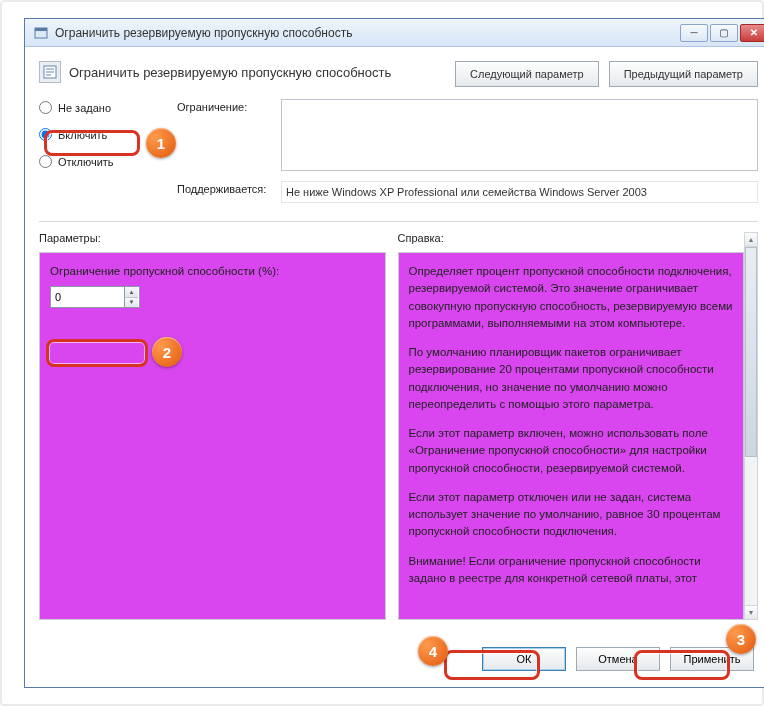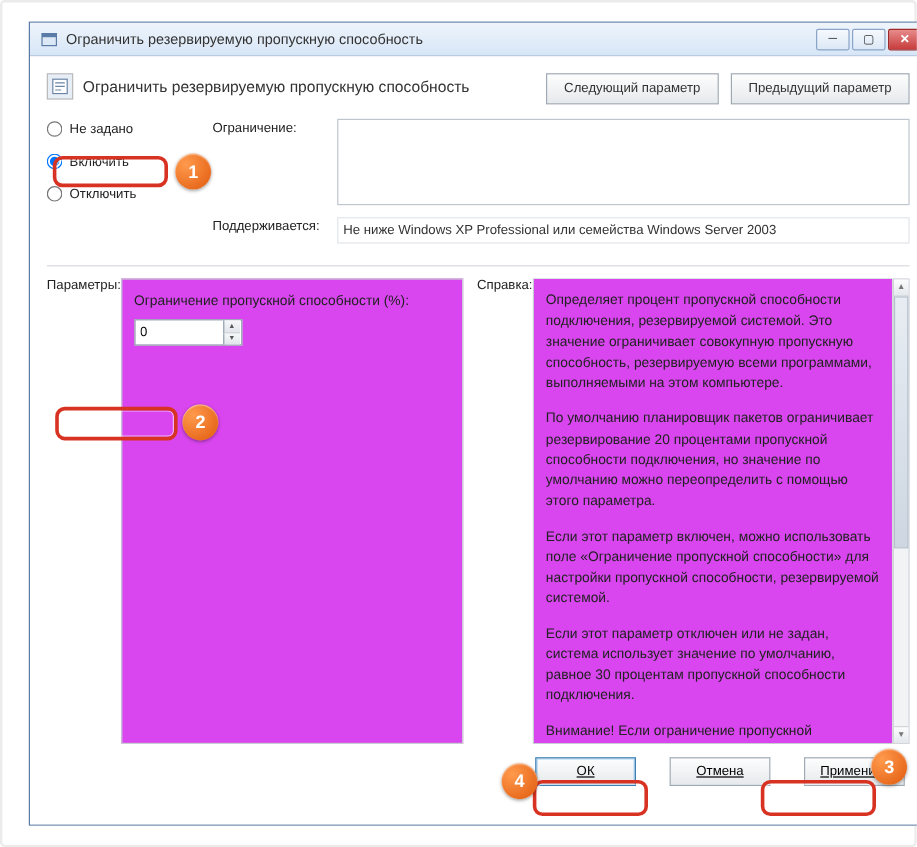--- a/index.html
+++ b/index.html
@@ -21,36 +21,36 @@
 .top-grid { display: grid; grid-template-columns: 134px 100px 1fr; column-gap: 4px; row-gap: 10px; align-items: start; margin-bottom: 18px; }
 .radio-col { display: flex; flex-direction: column; gap: 14px; padding-top: 2px; }
 .radio-row { display: flex; align-items: center; gap: 4px; position: relative; }
 .radio-row input { margin-right: 2px; }
 .radio-row label { text-decoration: underline; text-decoration-color: transparent; color: #222; }
 .comment-area { width: 100%; height: 72px; border: 1px solid #bfc6cf; background: #fff; resize: none; font-family: inherit; font-size: 11px; padding: 3px; }
 .sup-label { color: #222; padding-top: 2px; }
 .sup-text { border: 1px solid #e2e5e9; padding: 4px 4px; color: #333; min-height: 20px; }
 hr.sep { border: none; border-top: 1px solid #d6d9dd; margin: 12px 0 10px; }
 .lower { display: flex; gap: 12px; height: 388px; }
-.panel-col { flex: 1; display: flex; flex-direction: row; }
+.panel-col { flex: 1; display: flex; flex-direction: column; }
 .panel-label { color: #222; margin-bottom: 8px; font-size: 11px; }
 .panel-box { flex: 1; border: 1px solid #c9cdd2; background: #d946ef; padding: 10px; overflow: auto; font-size: 11.5px; line-height: 1.5; color: #222; }
 .param-label { margin-bottom: 6px; }
 .spinner-wrap { display: flex; align-items: center; position: relative; }
 .spinner { width: 90px; height: 22px; border: 1px solid #8a98a8; padding: 2px 18px 2px 4px; font-family: inherit; font-size: 11px; }
 .spin-btns { position: absolute; left: 74px; top: 1px; width: 14px; height: 20px; display: flex; flex-direction: column; }
 .spin-btns div { flex: 1; border-left: 1px solid #8a98a8; background: linear-gradient(#f6f8fa,#e1e5ea); font-size: 6px; display: flex; align-items: center; justify-content: center; color: #555; }
 .spin-btns div:first-child { border-bottom: 1px solid #c0c6ce; }
 .help-text p { margin-bottom: 12px; }
 .scrollbar { width: 14px; background: #f1f3f5; border: 1px solid #d2d6db; display: flex; flex-direction: column; }
 .scroll-arrow { height: 14px; background: linear-gradient(#fbfcfd,#e5e8ec); border-bottom: 1px solid #d2d6db; font-size: 7px; display: flex; align-items: center; justify-content: center; color: #777; }
 .scroll-arrow.down { border-bottom: none; border-top: 1px solid #d2d6db; }
 .scroll-thumb { flex: 0 0 210px; background: linear-gradient(#e8edf3,#cdd6e1); border: 1px solid #b6c0cd; margin: 0; }
 .scroll-track { flex: 1; }
-.footer { position: absolute; bottom: 32px; right: 18px; display: flex; gap: 28px; text-decoration: underline; }
+.footer { position: absolute; bottom: 16px; right: 18px; display: flex; gap: 10px; }
 .dlgbtn { width: 84px; height: 24px; border: 1px solid #a0aab5; background: linear-gradient(#fdfdfd,#e6e9ec); font-size: 11px; cursor: pointer; }
 .dlgbtn.default { border: 1px solid #3c7fb1; box-shadow: 0 0 0 1px #a7d0ef inset; }
 .callout-ring { position: absolute; border: 3px solid #d83322; border-radius: 8px; pointer-events: none; box-shadow: 0 0 0 1px rgba(255,255,255,0.6) inset; }
 .callout-num { position: absolute; width: 30px; height: 30px; border-radius: 50%; background: radial-gradient(circle at 30% 30%, #ff9a4d, #e0590c); color: #fff; font-weight: bold; font-size: 15px; display: flex; align-items: center; justify-content: center; box-shadow: 0 1px 3px rgba(0,0,0,0.4), inset 0 1px 1px rgba(255,255,255,0.5); pointer-events: none; }
 .lower-wrap { display: flex; height: 388px; }
 </style>
 </head>
 <body>
 
 <div class="shadow-border"></div>

